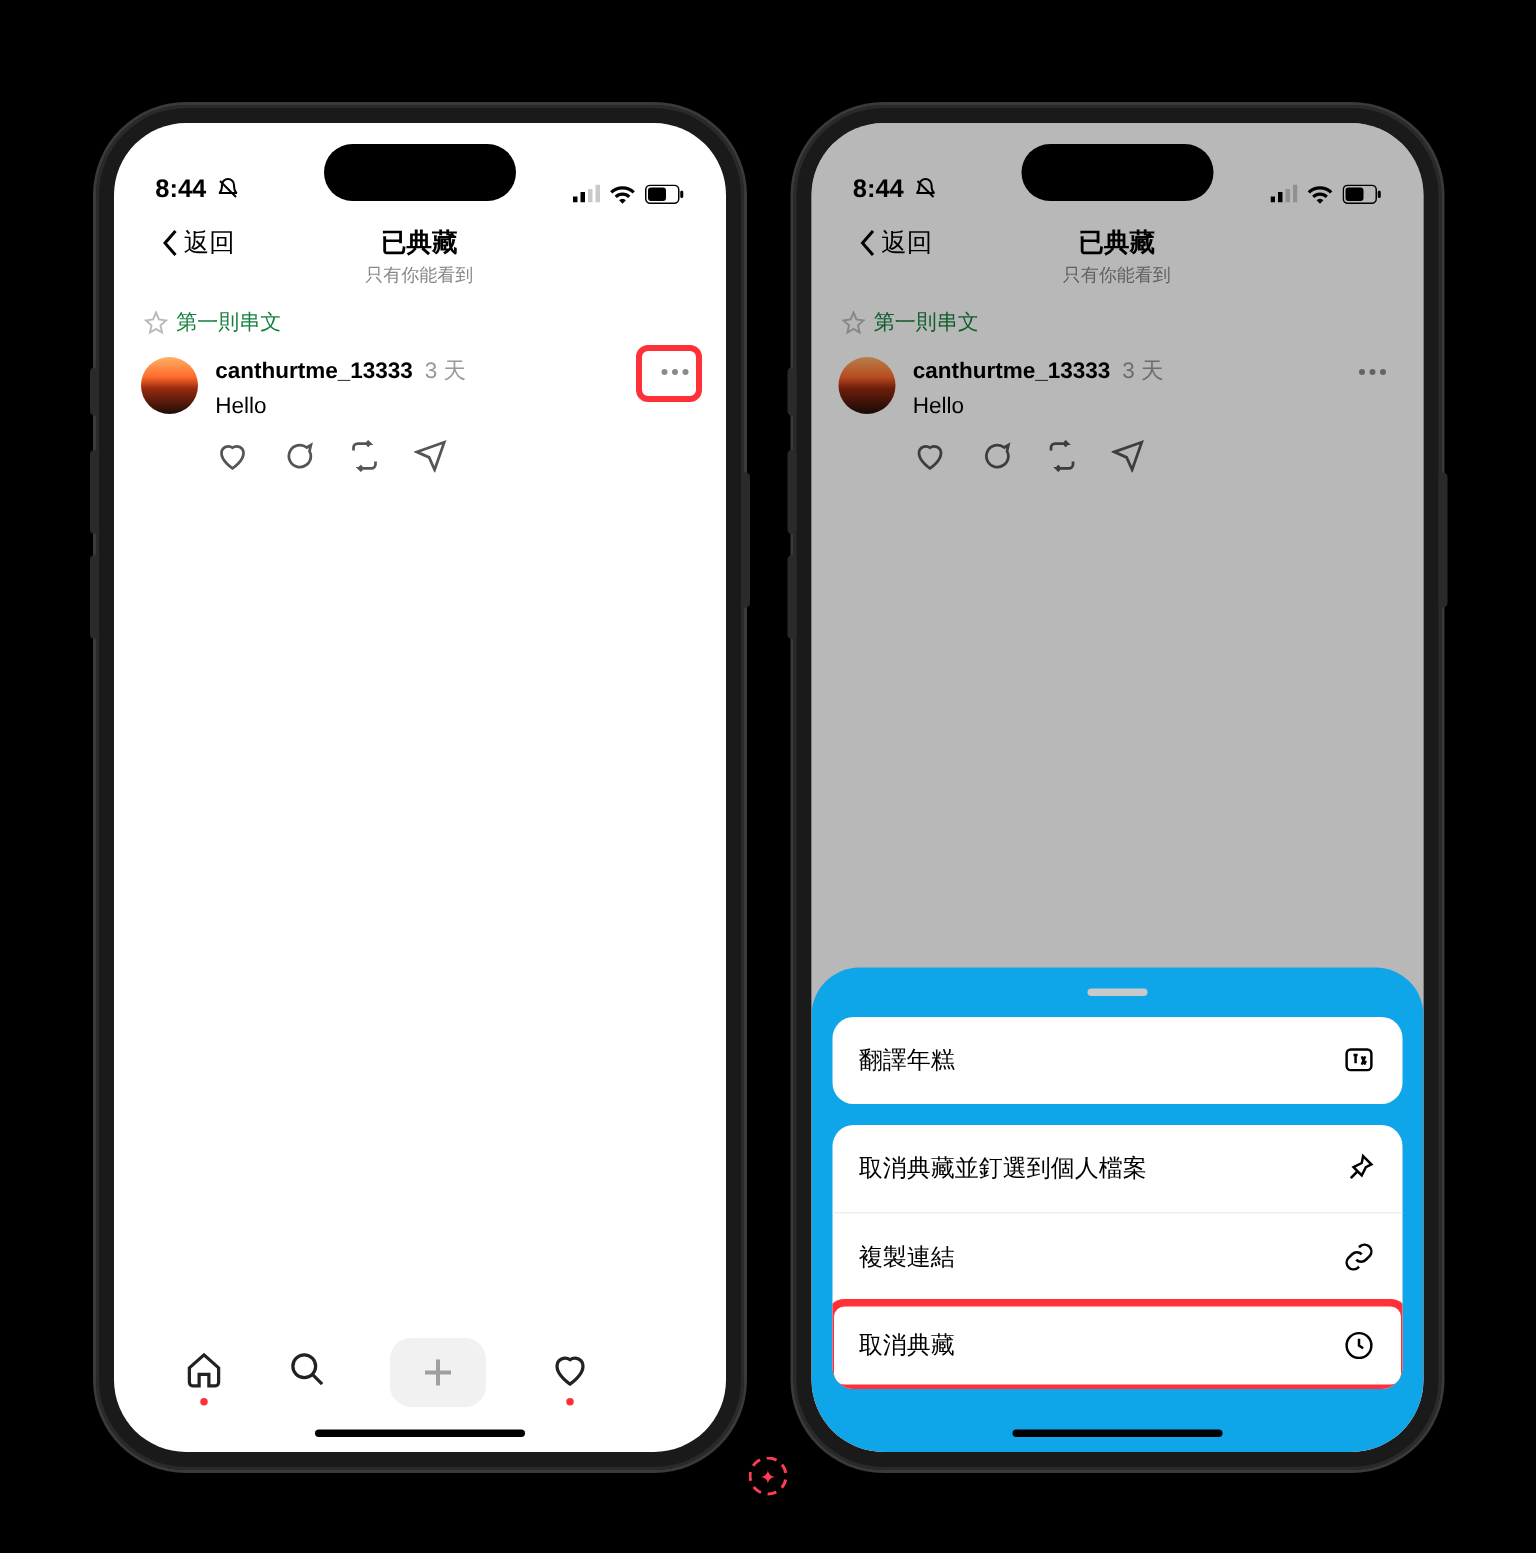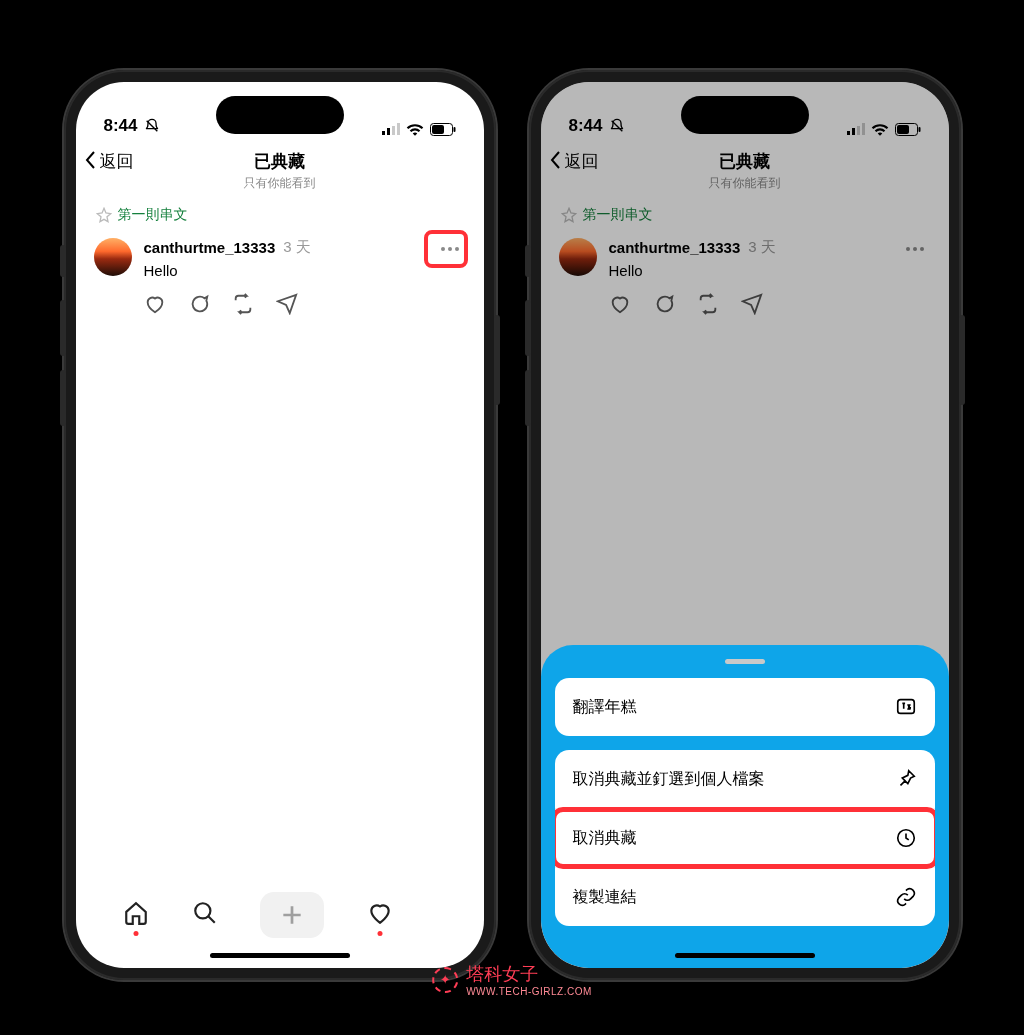--- a/index.html
+++ b/index.html
@@ -86,22 +86,22 @@
   
   .app-header {
     display: flex;
     align-items: center;
     justify-content: center;
     height: 56px;
     position: relative;
     padding: 6px 16px 0;
   }
   .back {
-    position: absolute; left: 8px; top: 10px;
-    display: flex; gap: 2px;
+    position: absolute; left: 31px; top: 10px;
+    display: flex; align-items: center; gap: 2px;
     font-size: 17px;
   }
   .back svg { width: 14px; height: 20px; }
   .titles { text-align: center; }
   .title { font-size: 17px; font-weight: 700; }
   .subtitle { font-size: 12px; color: #888; margin-top: 2px; }
   
   .tag {
     display: flex; align-items: center; gap: 6px;
     color: #15803d; font-size: 14px;
@@ -442,42 +442,38 @@
         </div>
 
         <div class="group">
           <div class="row">
             <span>取消典藏並釘選到個人檔案</span>
             <svg viewBox="0 0 24 24" fill="none" stroke="#000" stroke-width="1.8">
                 <path d="M15 3l6 6-4 2-3 6-3-3-5 5 5-5-3-3 6-3z"></path>
               </svg>
           </div>
           <div class="row">
+            <span>複製連結</span>
+            <svg viewBox="0 0 24 24" fill="none" stroke="#000" stroke-width="1.8">
+                <path d="M10 14a5 5 0 0 0 7 0l3-3a5 5 0 0 0-7-7l-1 1M14 10a5 5 0 0 0-7 0l-3 3a5 5 0 0 0 7 7l1-1"></path>
+              </svg>
+          </div>
+          <div class="row">
             <span>取消典藏</span>
             <svg viewBox="0 0 24 24" fill="none" stroke="#000" stroke-width="1.8">
                 <circle cx="12" cy="12" r="9"></circle>
                 <path d="M12 7v5l3 2"></path>
               </svg>
             <div class="hl"></div>
           </div>
-          <div class="row">
-            <span>複製連結</span>
-            <svg viewBox="0 0 24 24" fill="none" stroke="#000" stroke-width="1.8">
-                <path d="M10 14a5 5 0 0 0 7 0l3-3a5 5 0 0 0-7-7l-1 1M14 10a5 5 0 0 0-7 0l-3 3a5 5 0 0 0 7 7l1-1"></path>
-              </svg>
-          </div>
         </div>
 
       </div>
 
       <div class="home-indicator" style="z-index:60"></div>
     </div>
   </div>
 
 </div>
 
 <div class="watermark">
   <span class="watermark-badge">✦</span>
-  <div>
-    <div>塔科女子</div>
-    <div class="url">WWW.TECH-GIRLZ.COM</div>
-  </div>
 </div>
 
 </body></html>

